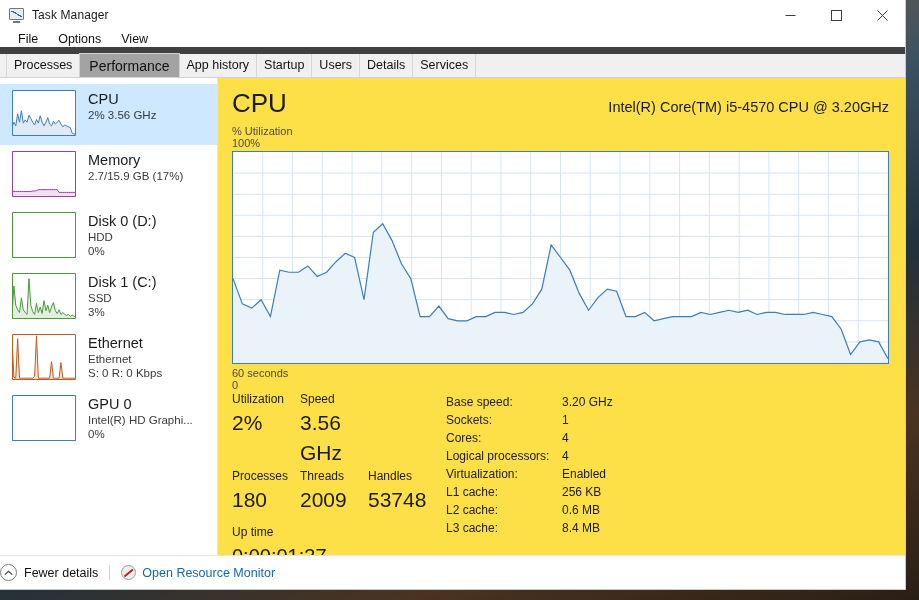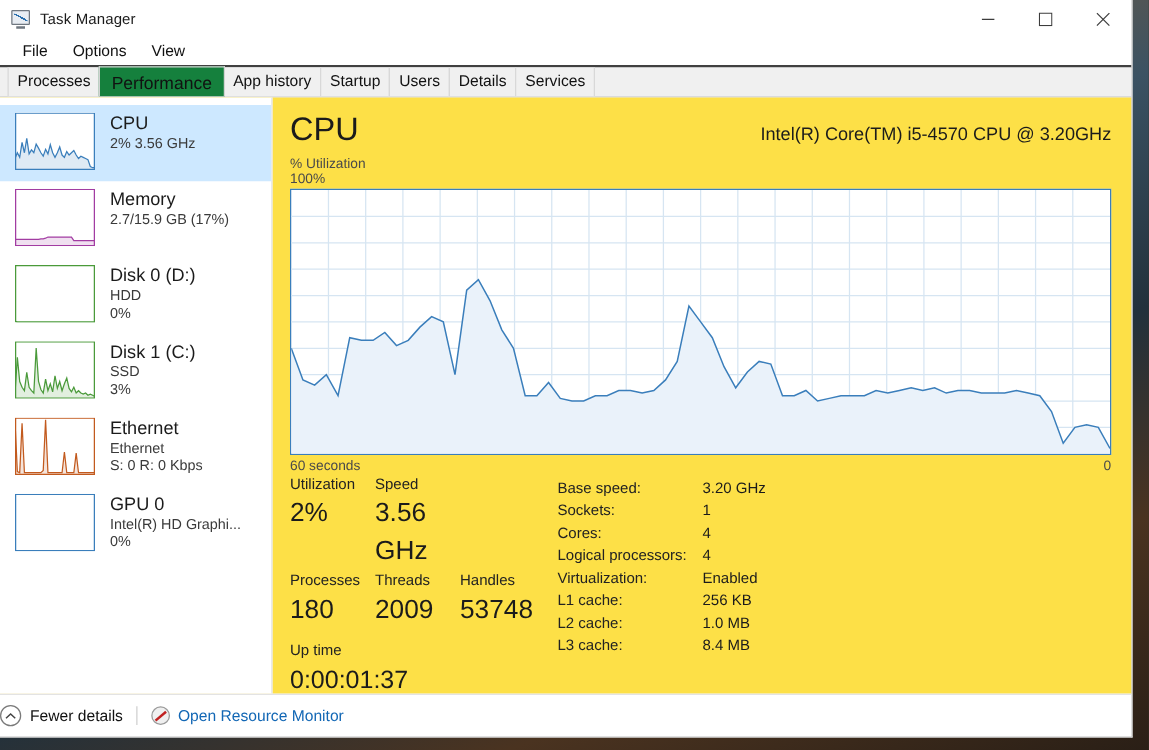--- a/index.html
+++ b/index.html
@@ -55,21 +55,21 @@
     width: 46px; height: 30px; display: flex; align-items: center; justify-content: center;
     color: #3c3c3c;
   }
   .winbtn svg { display: block; }
   
   #menubar {
     height: 24px; min-height: 24px;
     display: flex; align-items: center;
     padding-left: 9px; gap: 2px;
     background: #ffffff;
-    border-bottom: 2px solid #404040;
+    border-bottom: 7px solid #404040;
   }
   .menu-item {
     font-size: 12.5px; color: #111; padding: 2px 9px; line-height: 16px;
   }
   
   #tabstrip {
     height: 24px; min-height: 24px;
     display: flex; align-items: flex-end;
     background: #f0f0f0;
     border-bottom: 1px solid #d2d2d2;
@@ -79,21 +79,21 @@
     font-size: 12.5px; color: #111;
     height: 23px; line-height: 23px;
     padding: 0 7px;
     background: #f0f0f0;
     border-left: 1px solid #d8d8d8;
     border-right: 1px solid #d8d8d8;
     margin-right: -1px;
     white-space: nowrap;
   }
   .tab.active {
-    background: #15803d;
+    background: #a3a3a3;
     height: 24px; line-height: 24px;
     font-size: 14px;
     border-left: 1px solid #d2d2d2;
     border-right: 1px solid #d2d2d2;
     border-top: 1px solid #d2d2d2;
     position: relative; z-index: 2;
     padding: 0 9px;
   }
   
   #body {
@@ -142,20 +142,21 @@
     height: 213px; min-height: 213px;
     border: 1px solid #3a7ebb;
     background: #ffffff;
     position: relative;
   }
   #graph-box svg { display: block; width: 100%; height: 100%; }
   #graph-foot {
     display: flex; justify-content: space-between;
     font-size: 11px; color: #4a4a4a;
     margin-top: 3px;
+    flex-direction: column;
   }
   
   #stats {
     display: flex; 
   }
   #stats-left { width: 208px; min-width: 208px; }
   .stat-row { display: flex; }
   .stat-cell { width: 68px; }
   .stat-cell.wide { width: 72px; }
   .stat-label { font-size: 12px; color: #222; line-height: 17px; }
@@ -444,21 +445,21 @@
           <div class="spec-row">
             <div class="spec-label">Virtualization:</div>
             <div class="spec-value">Enabled</div>
           </div>
           <div class="spec-row">
             <div class="spec-label">L1 cache:</div>
             <div class="spec-value">256 KB</div>
           </div>
           <div class="spec-row">
             <div class="spec-label">L2 cache:</div>
-            <div class="spec-value">1.0 MB</div>
+            <div class="spec-value">0.6 MB</div>
           </div>
           <div class="spec-row">
             <div class="spec-label">L3 cache:</div>
             <div class="spec-value">8.4 MB</div>
           </div>
         </div>
       </div>
     </div>
   </div>
 

